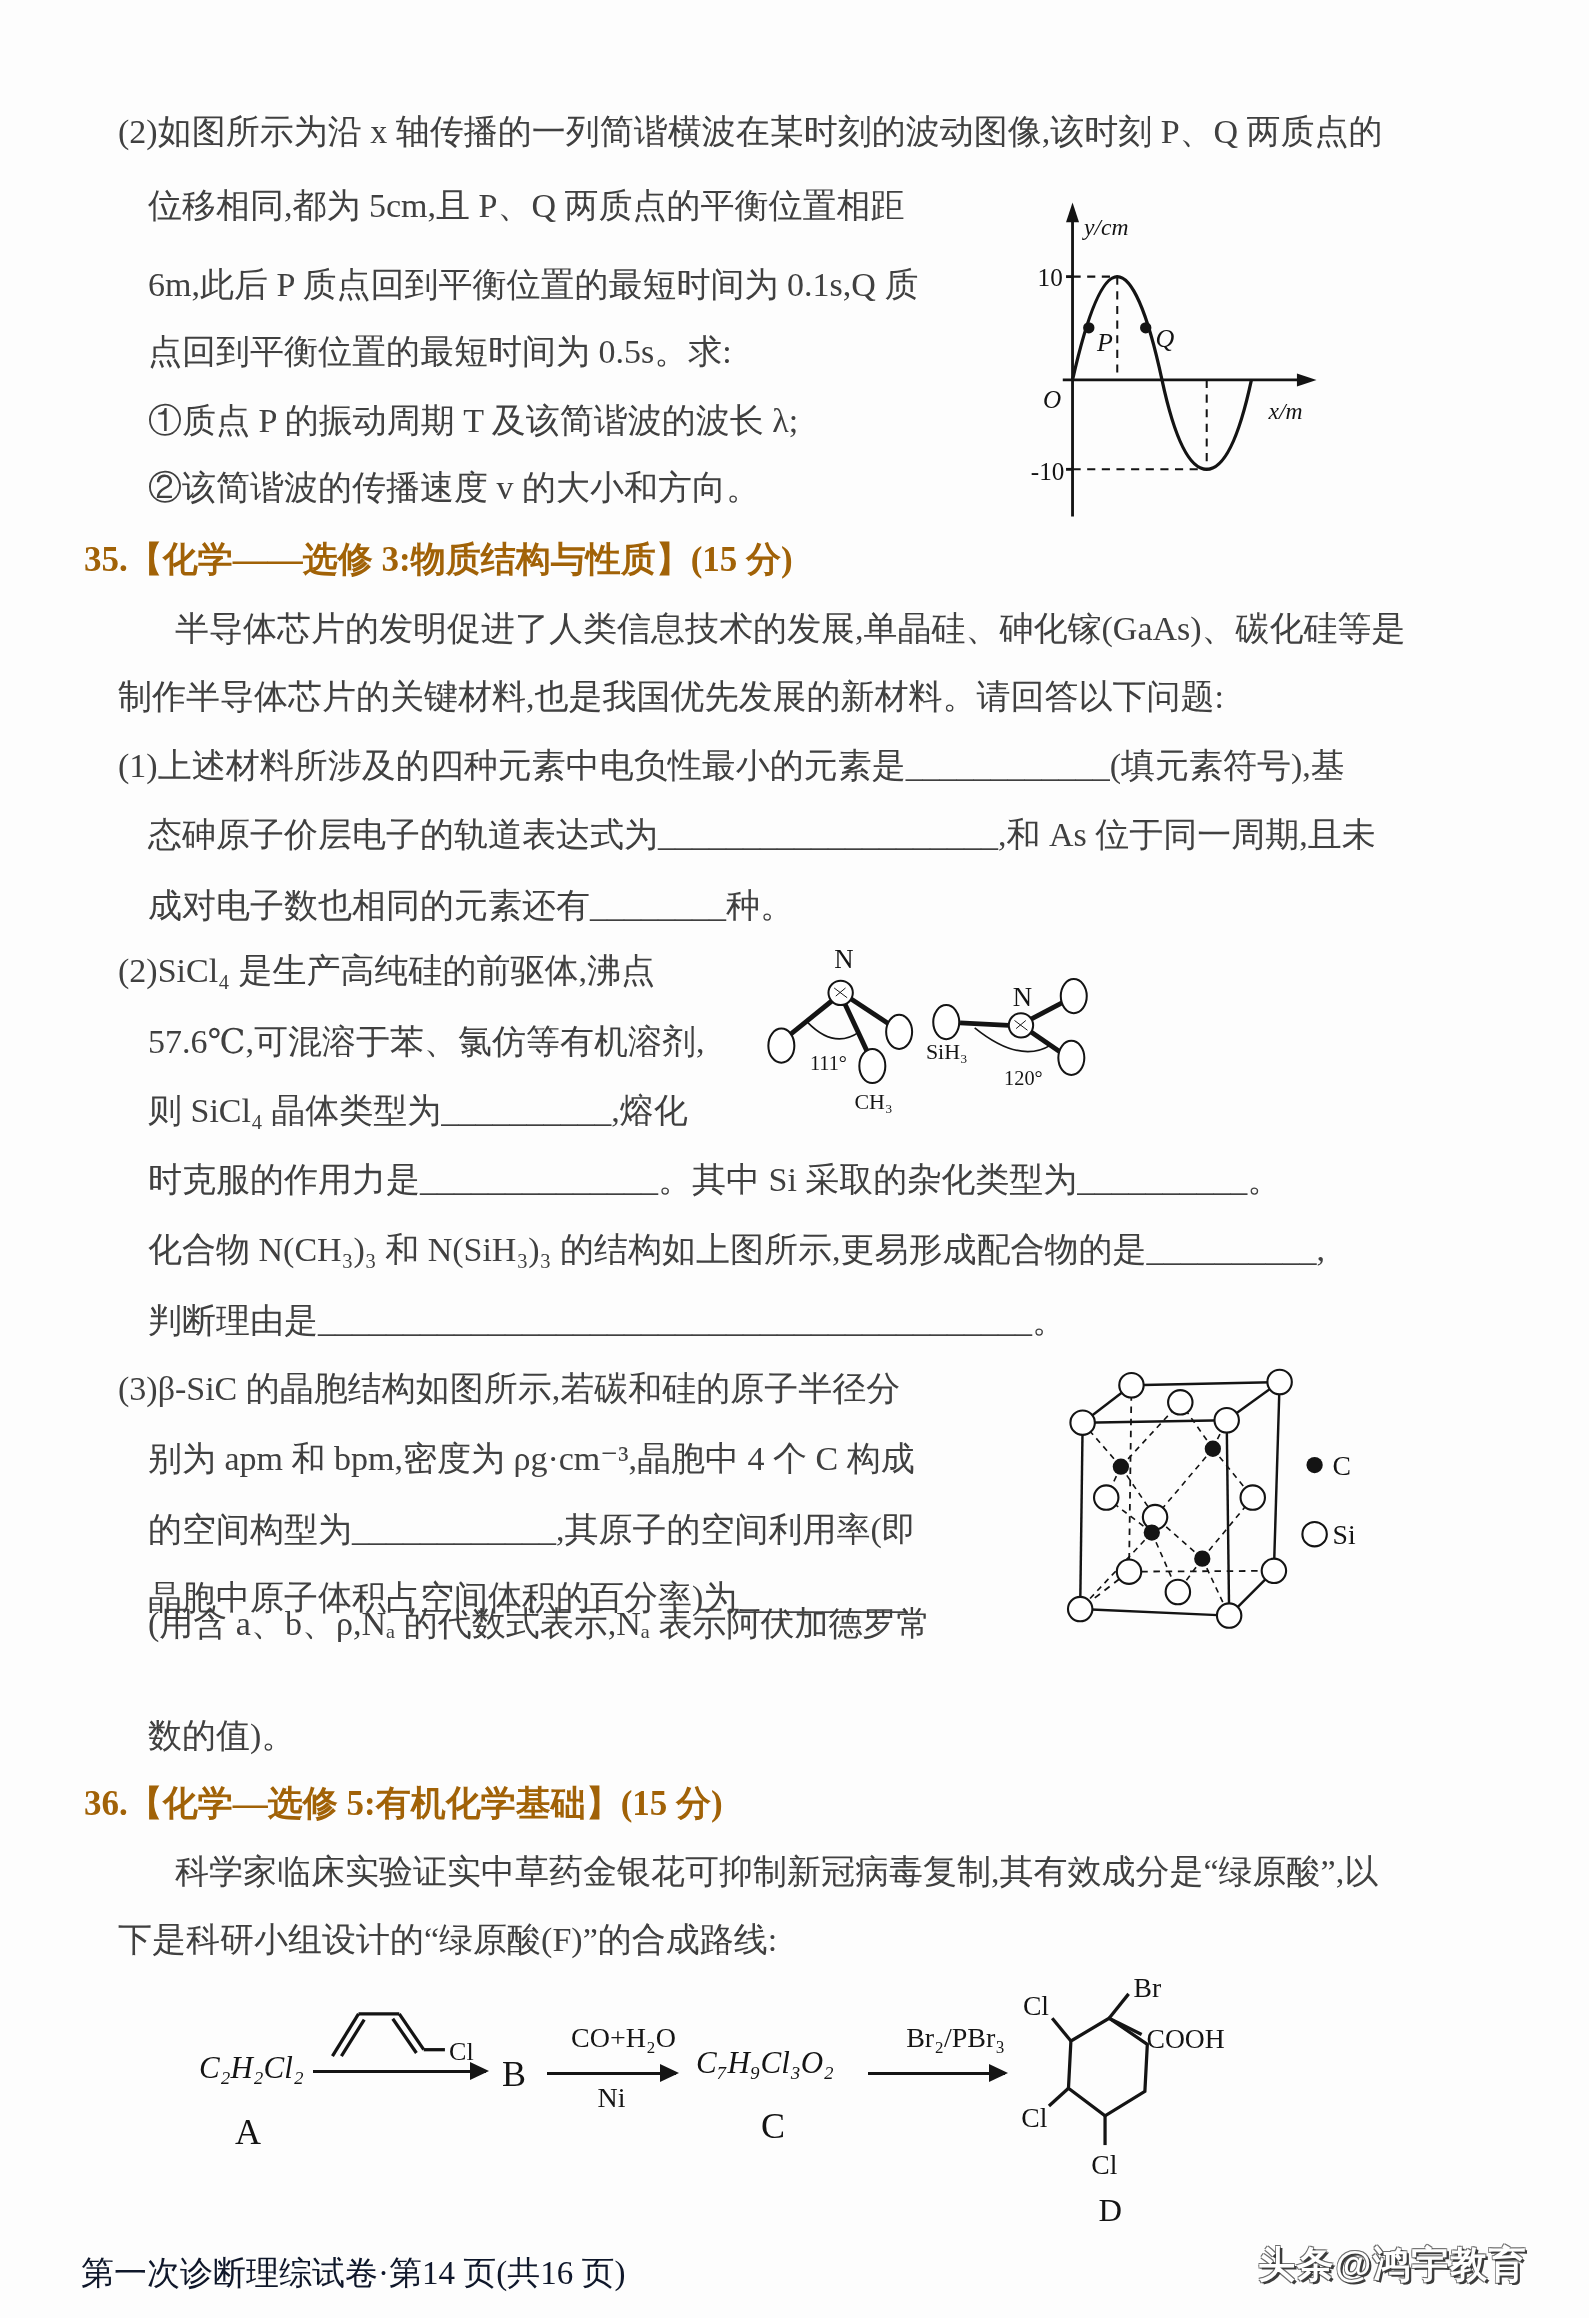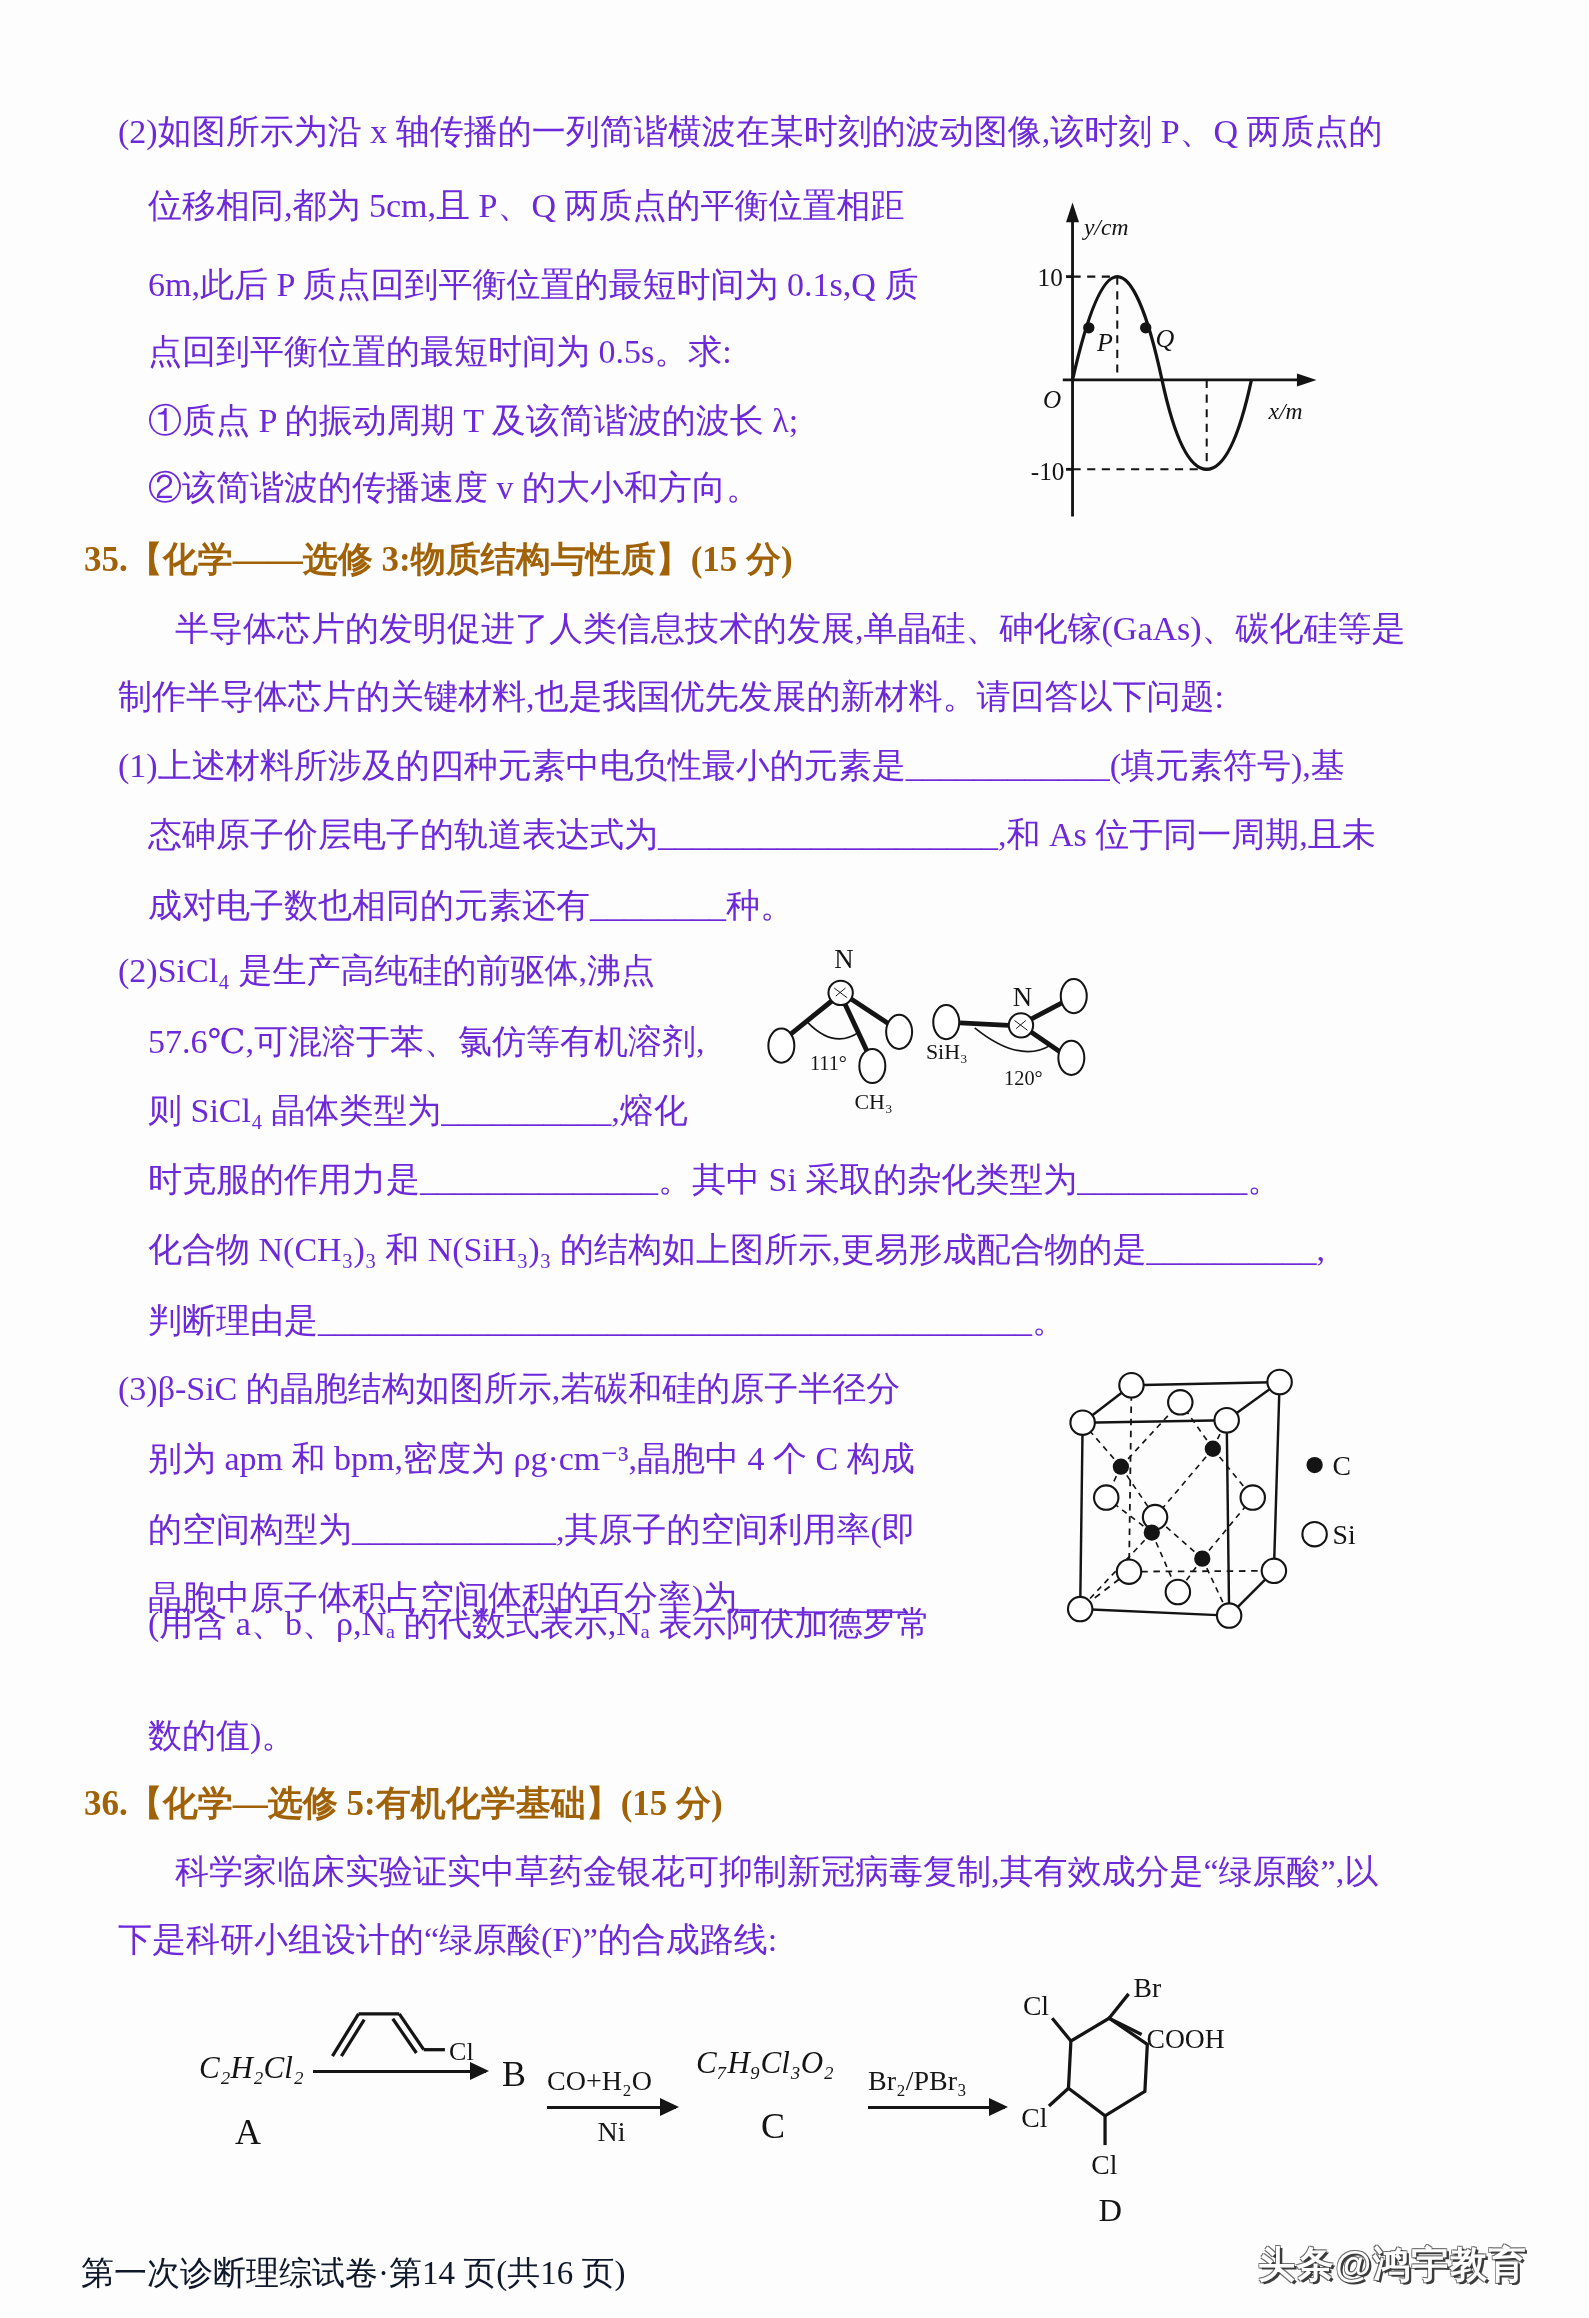--- a/index.html
+++ b/index.html
@@ -1,33 +1,33 @@
 <!DOCTYPE html>
 <html style="font-size:13px"><head>
 <meta charset="utf-8">
 <style>
   html,body{margin:0;padding:0;}
   body{
     width:1589px;height:2319px;position:relative;background:#fdfdfd;
     font-family:"Liberation Serif","DejaVu Serif",serif;color:#161616;overflow:hidden;
   }
-  .ln{position:absolute;white-space:nowrap;font-size:34px;line-height:1.15;color:#6d28d9;}
+  .ln{position:absolute;white-space:nowrap;font-size:34px;line-height:1.15;color:#404040;}
   .hdr{font-size:35px;font-weight:bold;color:#a16207;}
   .fig{position:absolute;}
   .footer-left{position:absolute;font-size:33px;color:#0f172a;}
   .watermark{
     position:absolute;font-family:"Liberation Sans","DejaVu Sans",sans-serif;
     font-size:37px;font-weight:bold;color:#fff;letter-spacing:1.6px;
     text-shadow:2.4px 2.4px 0 #3c3c3c,-0.8px -0.8px 0 #6f6f6f,0.8px -0.8px 0 #6f6f6f,-0.8px 0.8px 0 #6f6f6f,0.8px 0.8px 0 #4a4a4a;
   }
   .scheme{position:absolute;left:199px;top:1991px;width:1042px;height:252px;}
   .sch-txt{position:absolute;white-space:nowrap;font-size:31px;color:#141414;font-style:italic;}
   .sch-lbl{position:absolute;white-space:nowrap;font-size:36px;color:#141414;}
   .rxn-arrow{position:absolute;}
-  .rxn-arrow .cond-top{text-align:left;font-size:28px;padding-bottom:9px;white-space:nowrap;margin-top:43px;}
+  .rxn-arrow .cond-top{text-align:right;font-size:28px;padding-bottom:18px;white-space:nowrap;}
   .rxn-arrow .cond-bottom{text-align:center;font-size:28px;padding-top:7px;white-space:nowrap;}
   .shaft{position:relative;height:3.3px;background:#151515;}
   .shaft .head{
     position:absolute;right:-3.3px;top:-8.1px;width:0;height:0;
     border-left:19.5px solid #151515;border-top:9.8px solid transparent;border-bottom:9.8px solid transparent;
   }
   svg text{font-family:"Liberation Serif","DejaVu Serif",serif;fill:#141414;}
   .it{font-style:italic;}
 </style>
 </head>

